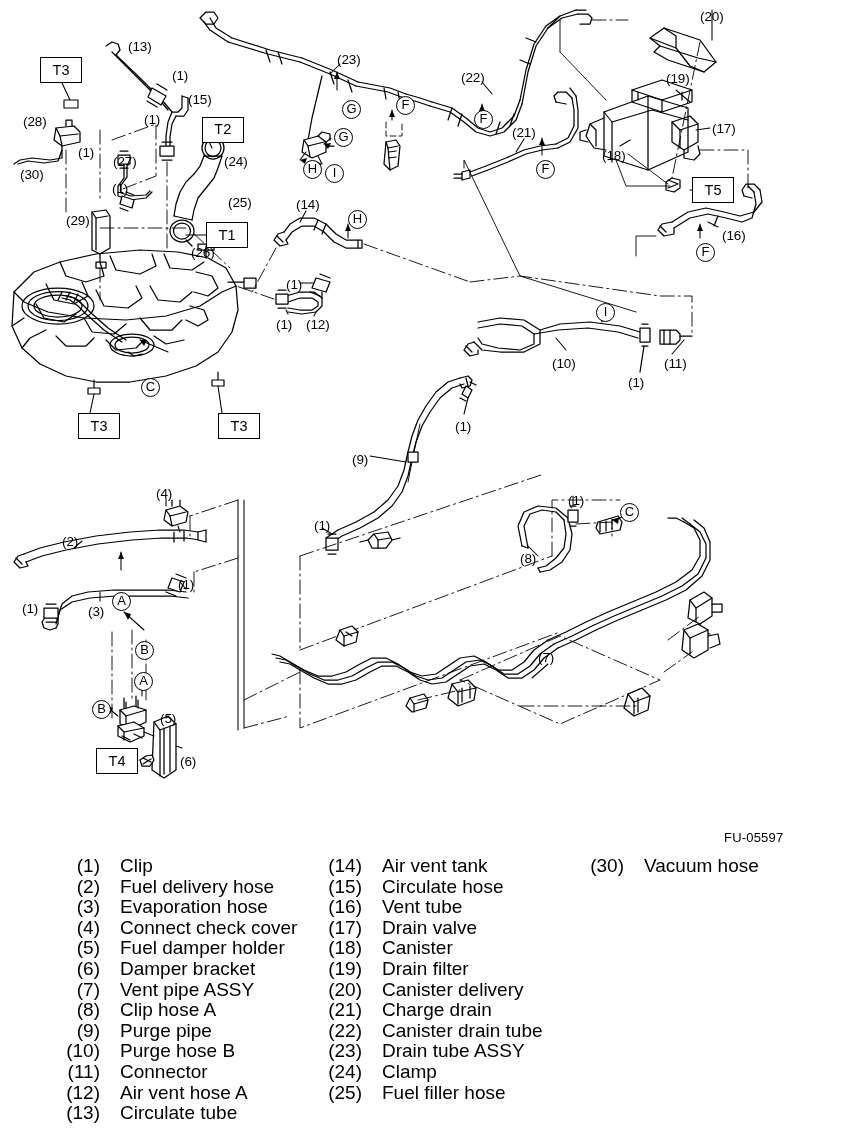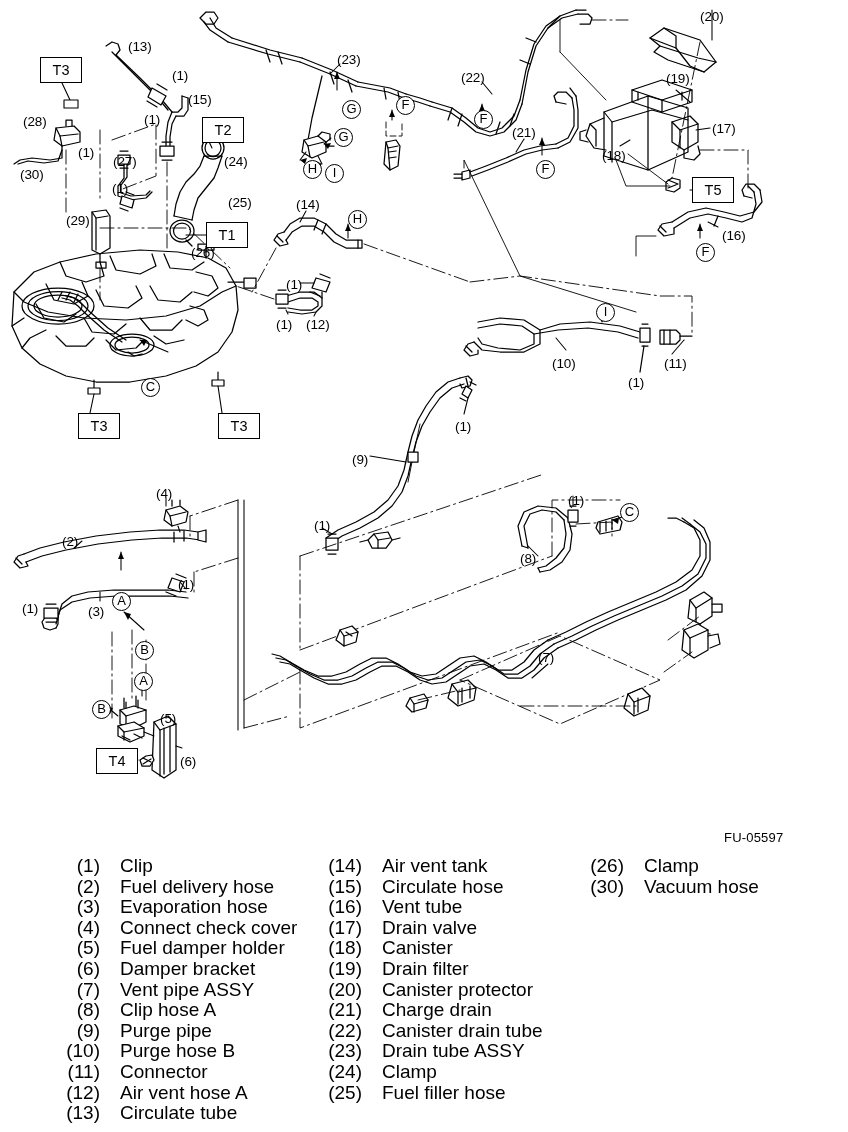--- a/index.html
+++ b/index.html
@@ -634,21 +634,21 @@
     <div class="lbl" style="left:178px;top:578px;">(1)</div>
     <div class="lbl" style="left:22px;top:602px;">(1)</div>
     <div class="lbl" style="left:88px;top:605px;">(3)</div>
     <div class="lbl" style="left:160px;top:712px;">(5)</div>
     <div class="lbl" style="left:180px;top:755px;">(6)</div>
     <div class="lbl" style="left:568px;top:494px;">(1)</div>
     <div class="lbl" style="left:520px;top:552px;">(8)</div>
     <div class="lbl" style="left:538px;top:651px;">(7)</div>
 
     <div class="tbox" style="left:40px;top:57px;width:42px;height:26px;">T3</div>
-    <div class="tbox" style="left:202px;top:117px;width:42px;height:26px;">T2</div>
+    <div class="tbox" style="left:202px;top:117px;width:42px;height:26px;font-family:Liberation Mono, monospace;">T2</div>
     <div class="tbox" style="left:206px;top:222px;width:42px;height:26px;">T1</div>
     <div class="tbox" style="left:78px;top:413px;width:42px;height:26px;">T3</div>
     <div class="tbox" style="left:218px;top:413px;width:42px;height:26px;">T3</div>
     <div class="tbox" style="left:692px;top:177px;width:42px;height:26px;">T5</div>
     <div class="tbox" style="left:96px;top:748px;width:42px;height:26px;">T4</div>
 
     <div class="circ" style="left:342px;top:100px;">G</div>
     <div class="circ" style="left:334px;top:128px;">G</div>
     <div class="circ" style="left:303px;top:160px;">H</div>
     <div class="circ" style="left:325px;top:164px;">I</div>
@@ -685,26 +685,25 @@
         <div class="lgrow"><span class="lgnum">(12)</span><span class="lgtxt">Air vent hose A</span></div>
         <div class="lgrow"><span class="lgnum">(13)</span><span class="lgtxt">Circulate tube</span></div>
       </div>
     <div class="lgcol c2">
         <div class="lgrow"><span class="lgnum">(14)</span><span class="lgtxt">Air vent tank</span></div>
         <div class="lgrow"><span class="lgnum">(15)</span><span class="lgtxt">Circulate hose</span></div>
         <div class="lgrow"><span class="lgnum">(16)</span><span class="lgtxt">Vent tube</span></div>
         <div class="lgrow"><span class="lgnum">(17)</span><span class="lgtxt">Drain valve</span></div>
         <div class="lgrow"><span class="lgnum">(18)</span><span class="lgtxt">Canister</span></div>
         <div class="lgrow"><span class="lgnum">(19)</span><span class="lgtxt">Drain filter</span></div>
-        <div class="lgrow"><span class="lgnum">(20)</span><span class="lgtxt">Canister protector</span></div>
+        <div class="lgrow"><span class="lgnum">(20)</span><span class="lgtxt">Canister delivery</span></div>
         <div class="lgrow"><span class="lgnum">(21)</span><span class="lgtxt">Charge drain</span></div>
         <div class="lgrow"><span class="lgnum">(22)</span><span class="lgtxt">Canister drain tube</span></div>
         <div class="lgrow"><span class="lgnum">(23)</span><span class="lgtxt">Drain tube ASSY</span></div>
         <div class="lgrow"><span class="lgnum">(24)</span><span class="lgtxt">Clamp</span></div>
         <div class="lgrow"><span class="lgnum">(25)</span><span class="lgtxt">Fuel filler hose</span></div>
       </div>
     <div class="lgcol c3">
-        <div class="lgrow"><span class="lgnum">(26)</span><span class="lgtxt">Clamp</span></div>
         <div class="lgrow"><span class="lgnum">(30)</span><span class="lgtxt">Vacuum hose</span></div>
       </div>
   </div>
 
 </div>
 
 </body></html>

